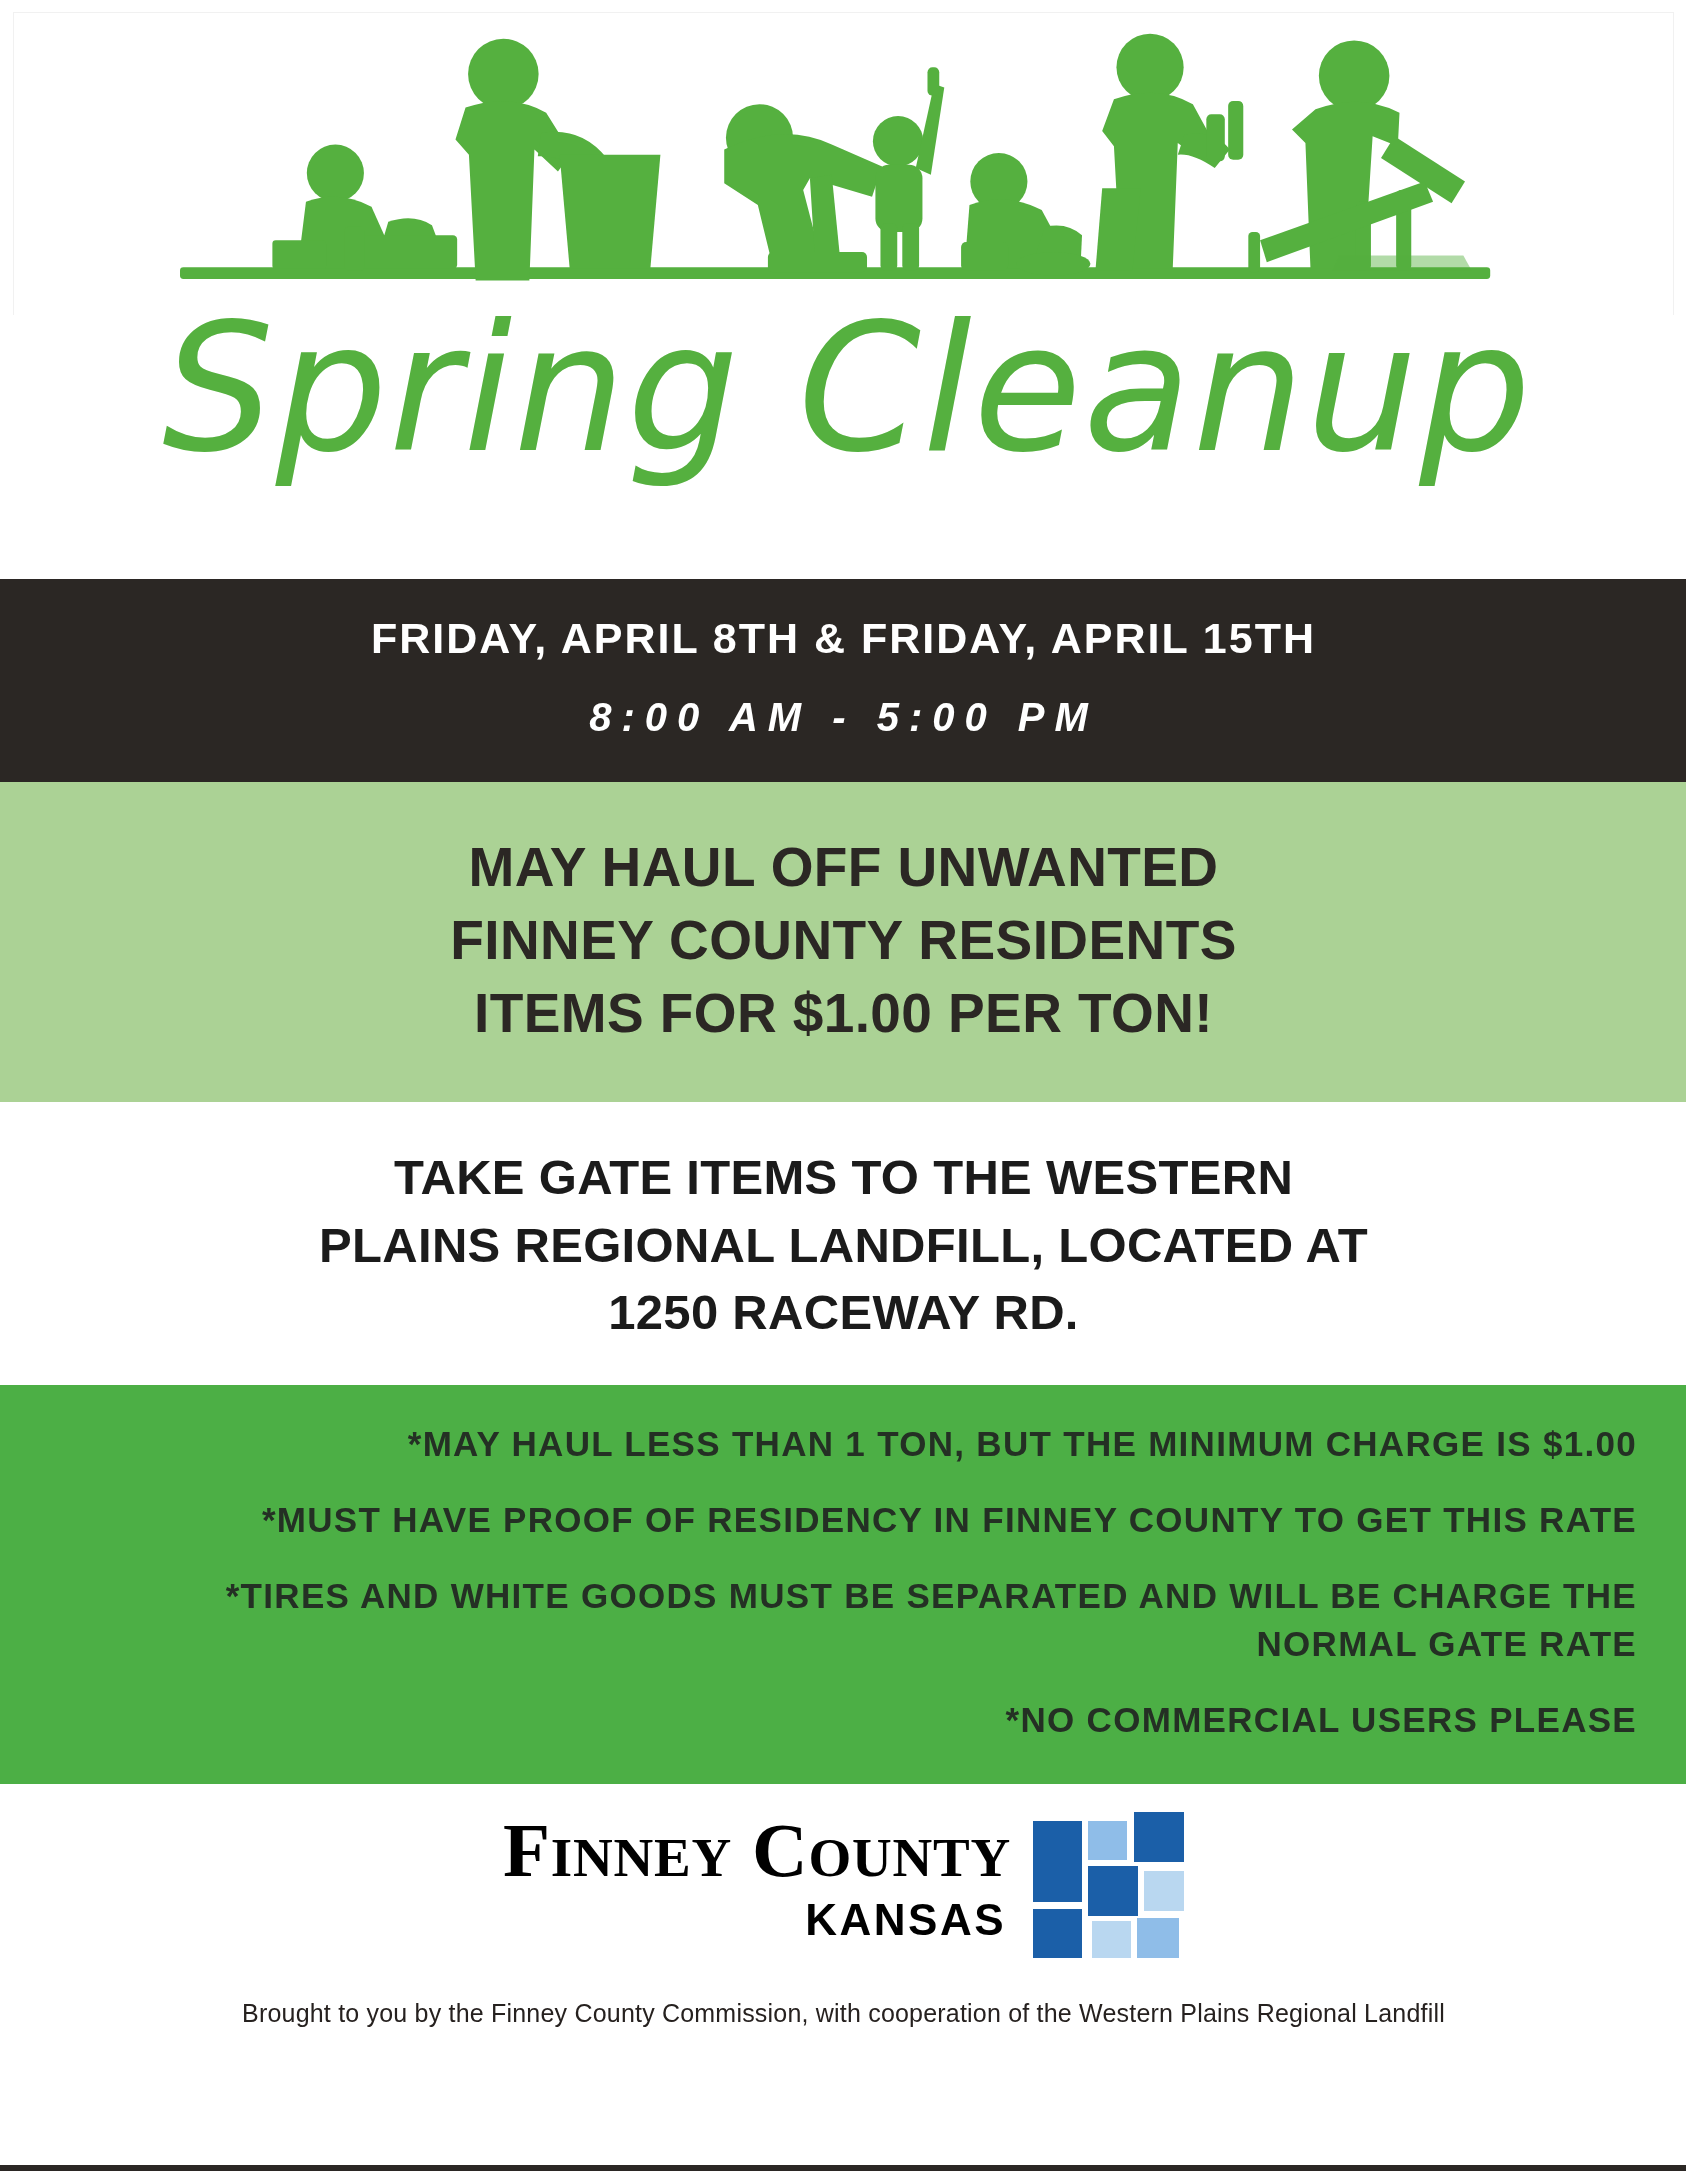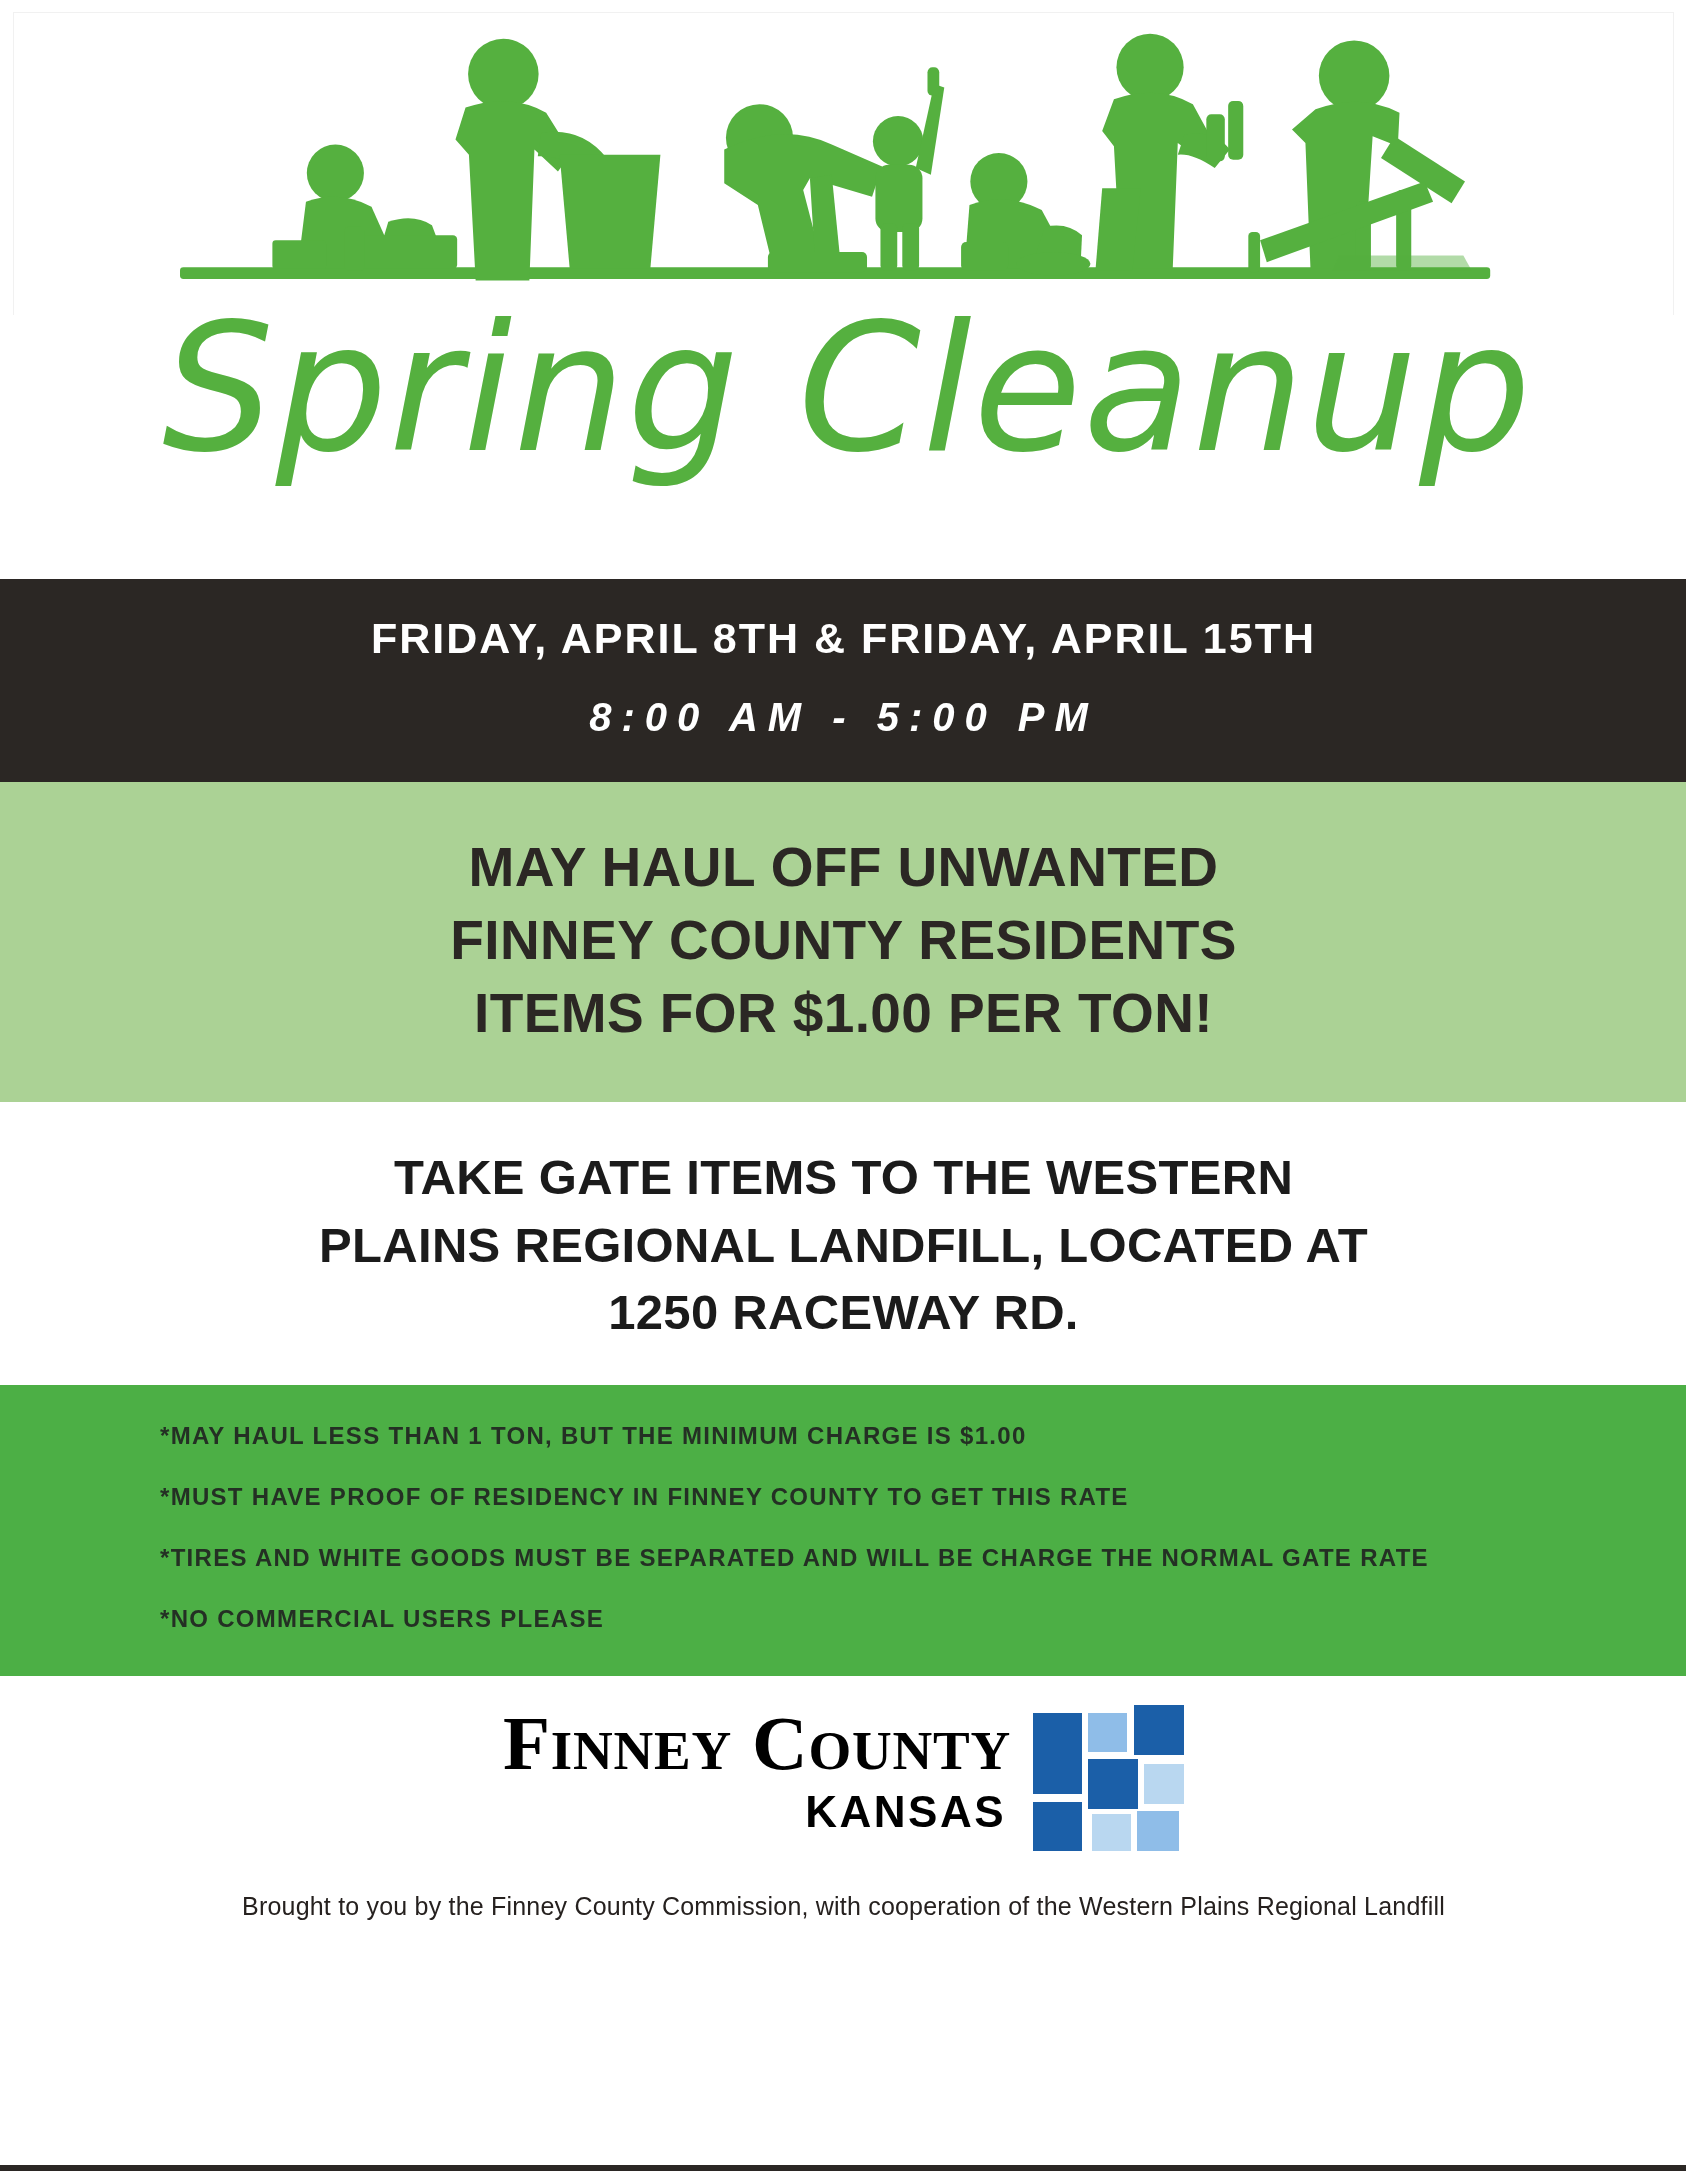--- a/index.html
+++ b/index.html
@@ -97,25 +97,26 @@
   }
 
   
   .band-notes {
     background: #4caf45;
     color: #243024;
     padding: 35px 50px 40px 160px;
     box-sizing: border-box;
   }
   .note {
-    font-size: 24px;
+    font-size: 35px;
     font-weight: bold;
     letter-spacing: 1.3px;
     line-height: 1.36;
     margin-bottom: 28.6px;
+    text-align: right;
   }
   .note:last-child { margin-bottom: 0; }
 
   
   .footer {
     background: #ffffff;
     padding-top: 28.6px;
     text-align: center;
   }
   .logo-row {

